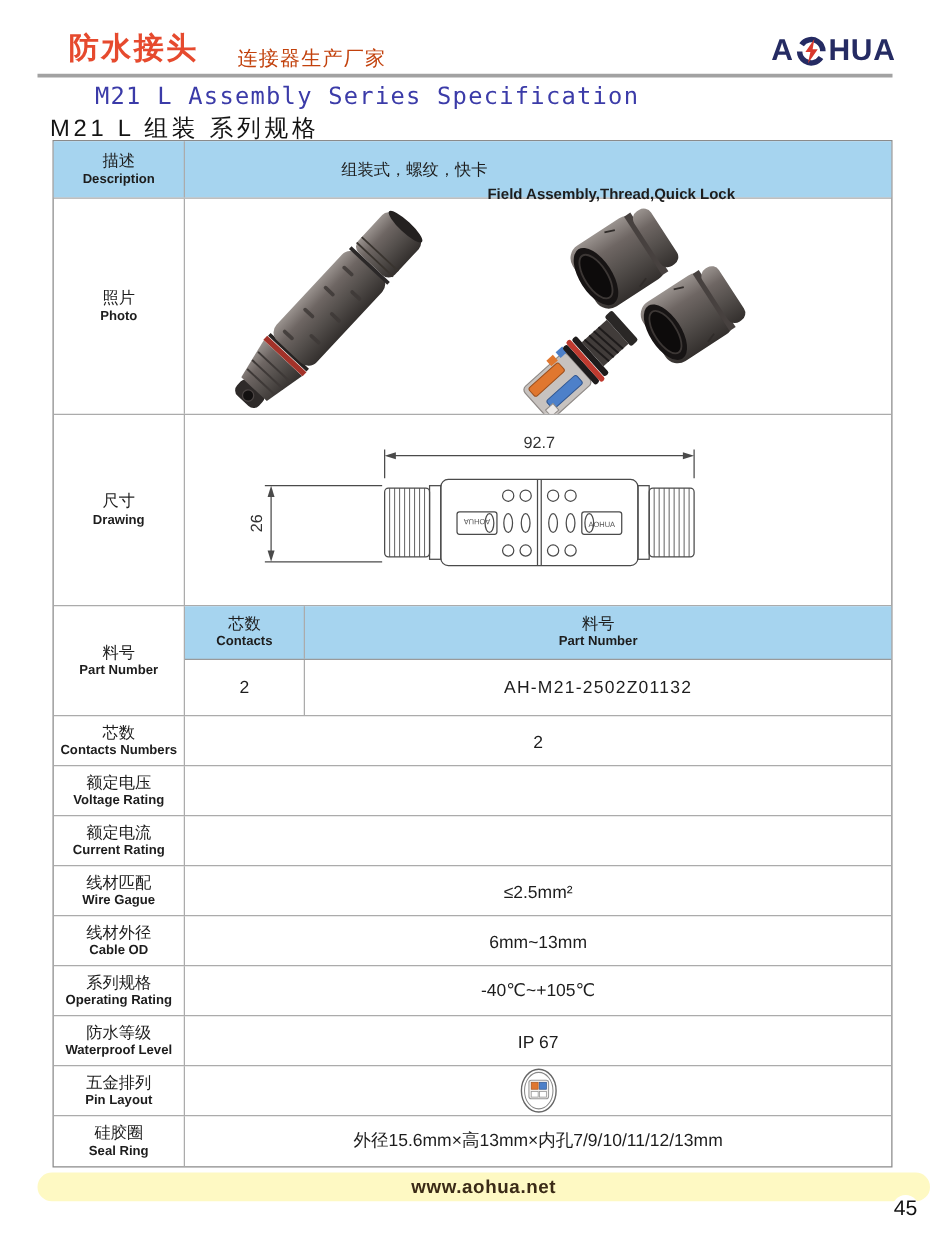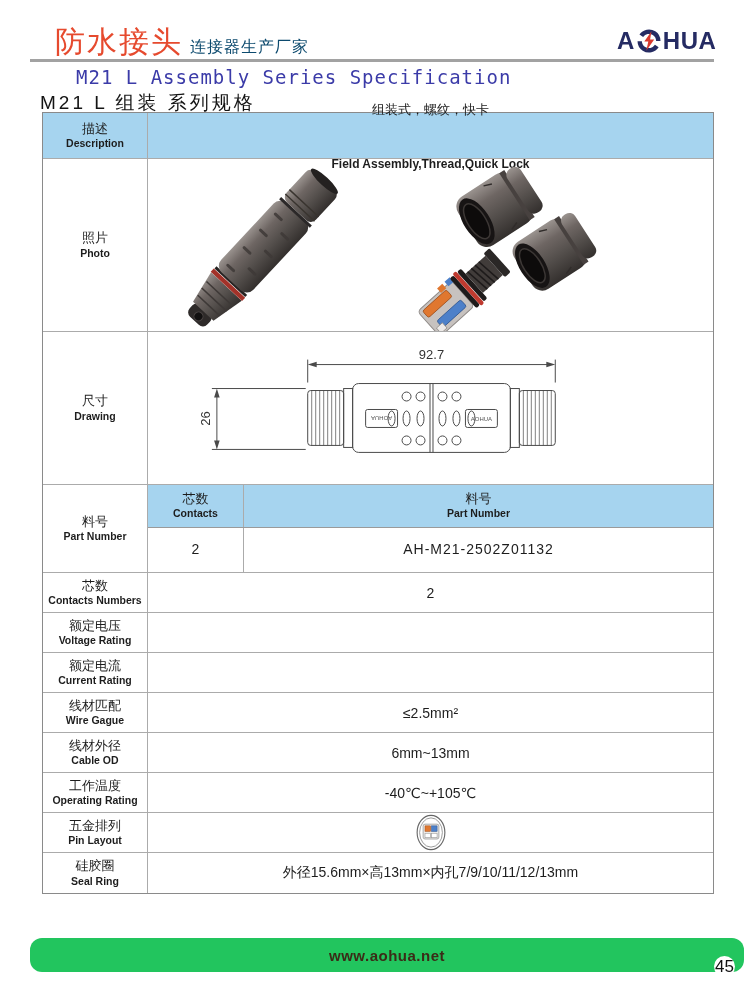--- a/index.html
+++ b/index.html
@@ -2,41 +2,41 @@
 <html><head>
 <meta charset="utf-8">
 <style>
   * { margin:0; padding:0; box-sizing:border-box; }
   html,body { background:#fff; }
   body { font-family:"Liberation Sans","DejaVu Sans",sans-serif; color:#222; }
   .page { position:relative; width:750px; height:1000px; background:#fff; overflow:hidden; }
 
   
   .brand-title { position:absolute; left:55px; top:22px; font-family:"Liberation Serif","DejaVu Serif",serif;
-                 font-size:30px; font-weight:400; color:#E64A2E; letter-spacing:2px; }
+                 font-size:24px; font-weight:700; color:#E64A2E; letter-spacing:2px; }
   .brand-subtitle { position:absolute; left:190px; top:37px; font-family:Liberation Sans, sans-serif;
-                 font-size:16px; color:#0c4a6e; letter-spacing:1px; }
+                 font-size:16px; color:#c2410c; letter-spacing:1px; }
   .logo { position:absolute; left:617px; top:27px; display:flex; align-items:center; gap:0;
           font-size:24px; font-weight:800; color:#252B63; letter-spacing:0.5px; }
   .logo svg { margin:0 1px; display:block; }
   .header-rule { position:absolute; left:30px; top:59px; width:684px; height:3px; background:#A2A2A2; }
 
   .series-title-en { position:absolute; left:40px; top:66px; font-family:"DejaVu Sans Mono","Liberation Mono",monospace;
           font-size:19px; font-weight:500; color:#3B3BA8; letter-spacing:1px;padding-left:36px; }
   .series-title-zh { position:absolute; left:40px; top:90px; font-size:19px; color:#141414; letter-spacing:3px; }
 
   
   .spec-table { position:absolute; left:42px; top:112px; width:672px; border:1px solid #8A8A8A; background:#fff; }
   .t-row { display:flex; border-top:1px solid #ABABAB; }
   .t-row:first-child { border-top:none; }
   .label-cell { width:105px; min-width:105px; border-right:1px solid #ABABAB;
                 display:flex; flex-direction:column; align-items:center; justify-content:center; text-align:center; line-height:1.25; }
   .label-zh { font-size:13px; color:#1d1d1d; }
   .label-en { font-size:10.5px; font-weight:700; color:#1d1d1d; }
-  .value-cell { flex:1; display:flex; flex-direction:column; align-items:center; justify-content:center; text-align:center; }
+  .value-cell { flex:1; display:flex; align-items:center; justify-content:center; text-align:center; }
   .value-text { font-size:14px; color:#1d1d1d; }
   .blue { background:#A6D4EF; }
   .row-desc { height:45px; }
   .desc-zh { font-size:13px; color:#1d1d1d; }
   .desc-en { font-size:12px; font-weight:700; color:#1d1d1d;margin-top:38px; }
   .row-photo { height:173px; }
   .row-drawing { height:153px; }
   .row-parts { height:88px; }
   .parts-right { flex:1; display:flex; flex-direction:column; }
   .parts-head { height:43px; display:flex; border-bottom:1px solid #9A9A9A; }
@@ -45,22 +45,22 @@
                   display:flex; flex-direction:column; align-items:center; justify-content:center; line-height:1.25; }
   .col-part { flex:1; display:flex; flex-direction:column; align-items:center; justify-content:center; line-height:1.25; }
   .part-number-text { font-size:14px; letter-spacing:1px; }
   .row-spec { height:40px; }
   .row-pin { height:40px; }
   .row-seal { height:41px; }
   .photo-box, .draw-box { width:100%; height:100%; }
   .pin-icon { width:32px; height:37px; }
 
   
-  .footer-bar { position:absolute; left:30px; top:938px; width:714px; height:34px;
-                background:#22c55e; border-radius:12px; display:flex; align-items:center; justify-content:center; }
+  .footer-bar { position:absolute; left:30px; top:938px; width:714px; height:23px;
+                background:#fef9c3; border-radius:12px; display:flex; align-items:center; justify-content:center; }
   .footer-url { font-size:15px; font-weight:700; color:#3B2B17; letter-spacing:0.5px; }
   .page-badge { position:absolute; right:9px; top:18px; width:21px; height:21px; border-radius:50%;
                 background:#fff; display:flex; align-items:center; justify-content:center;
                 font-size:17px; font-weight:400; color:#111; }
 </style>
 </head>
 <body>
 
 <div class="page">
 
@@ -313,25 +313,34 @@
       <div class="label-cell">
         <span class="label-zh">线材外径</span>
         <span class="label-en">Cable OD</span>
       </div>
       <div class="value-cell">
           <span class="value-text">6mm~13mm</span>
         </div>
     </div>
     <div class="t-row row-spec">
       <div class="label-cell">
-        <span class="label-zh">工作温度</span>
+        <span class="label-zh">系列规格</span>
         <span class="label-en">Operating Rating</span>
       </div>
       <div class="value-cell">
           <span class="value-text">-40℃~+105℃</span>
+        </div>
+    </div>
+    <div class="t-row row-spec">
+      <div class="label-cell">
+        <span class="label-zh">防水等级</span>
+        <span class="label-en">Waterproof Level</span>
+      </div>
+      <div class="value-cell">
+          <span class="value-text">IP 67</span>
         </div>
     </div>
 
     <div class="t-row row-pin">
       <div class="label-cell">
         <span class="label-zh">五金排列</span>
         <span class="label-en">Pin Layout</span>
       </div>
       <div class="value-cell">
         <svg class="pin-icon" viewBox="0 0 34 40">

